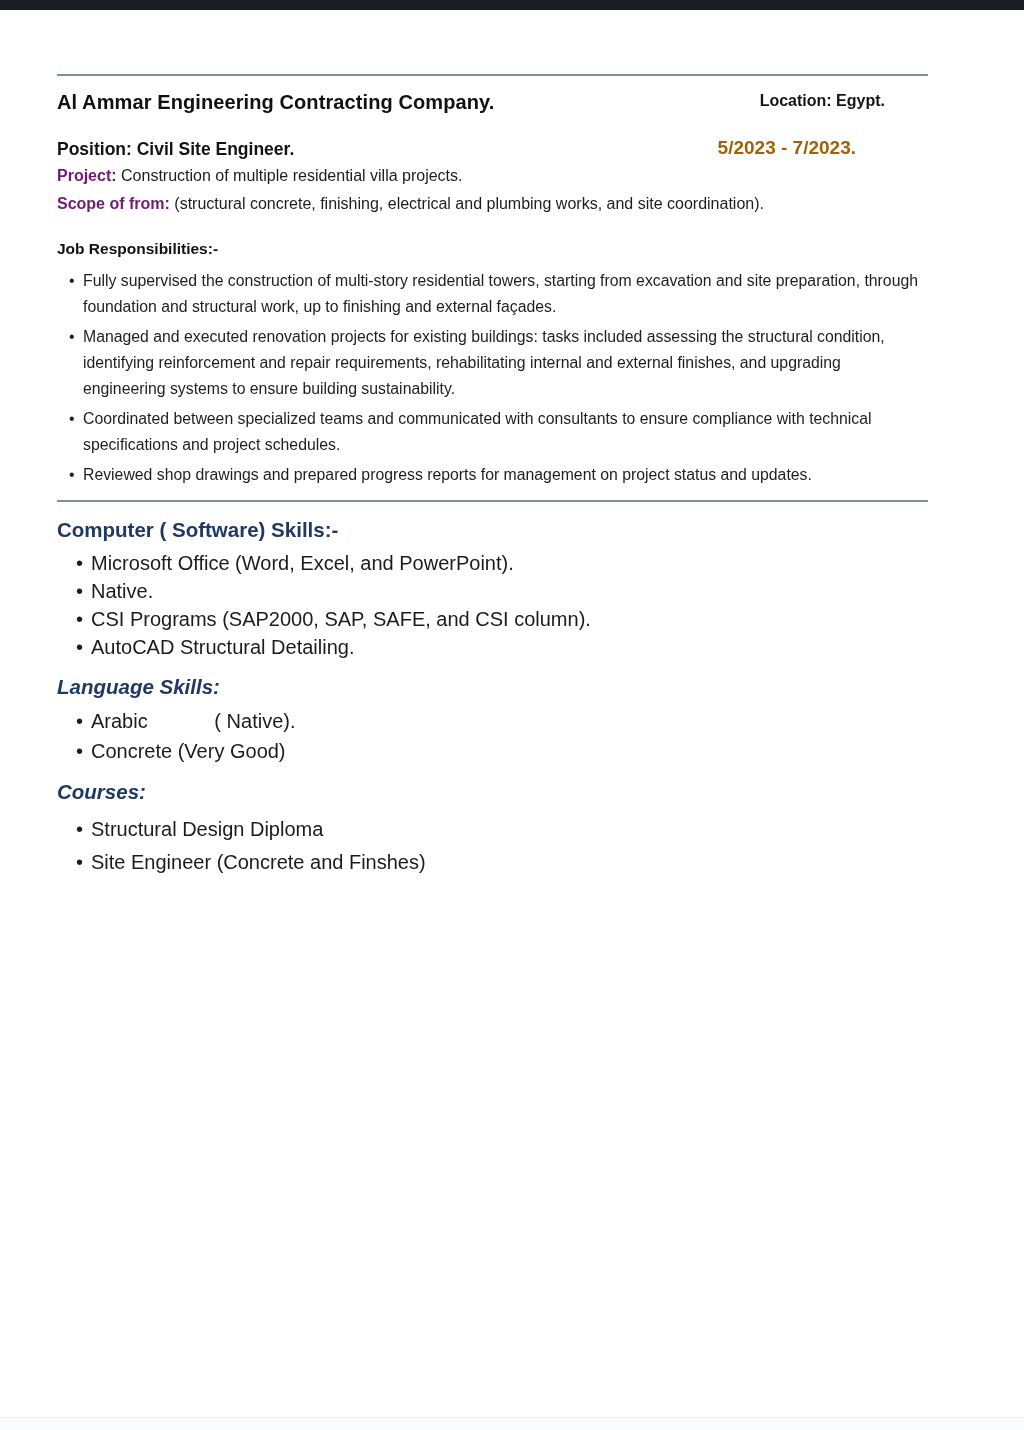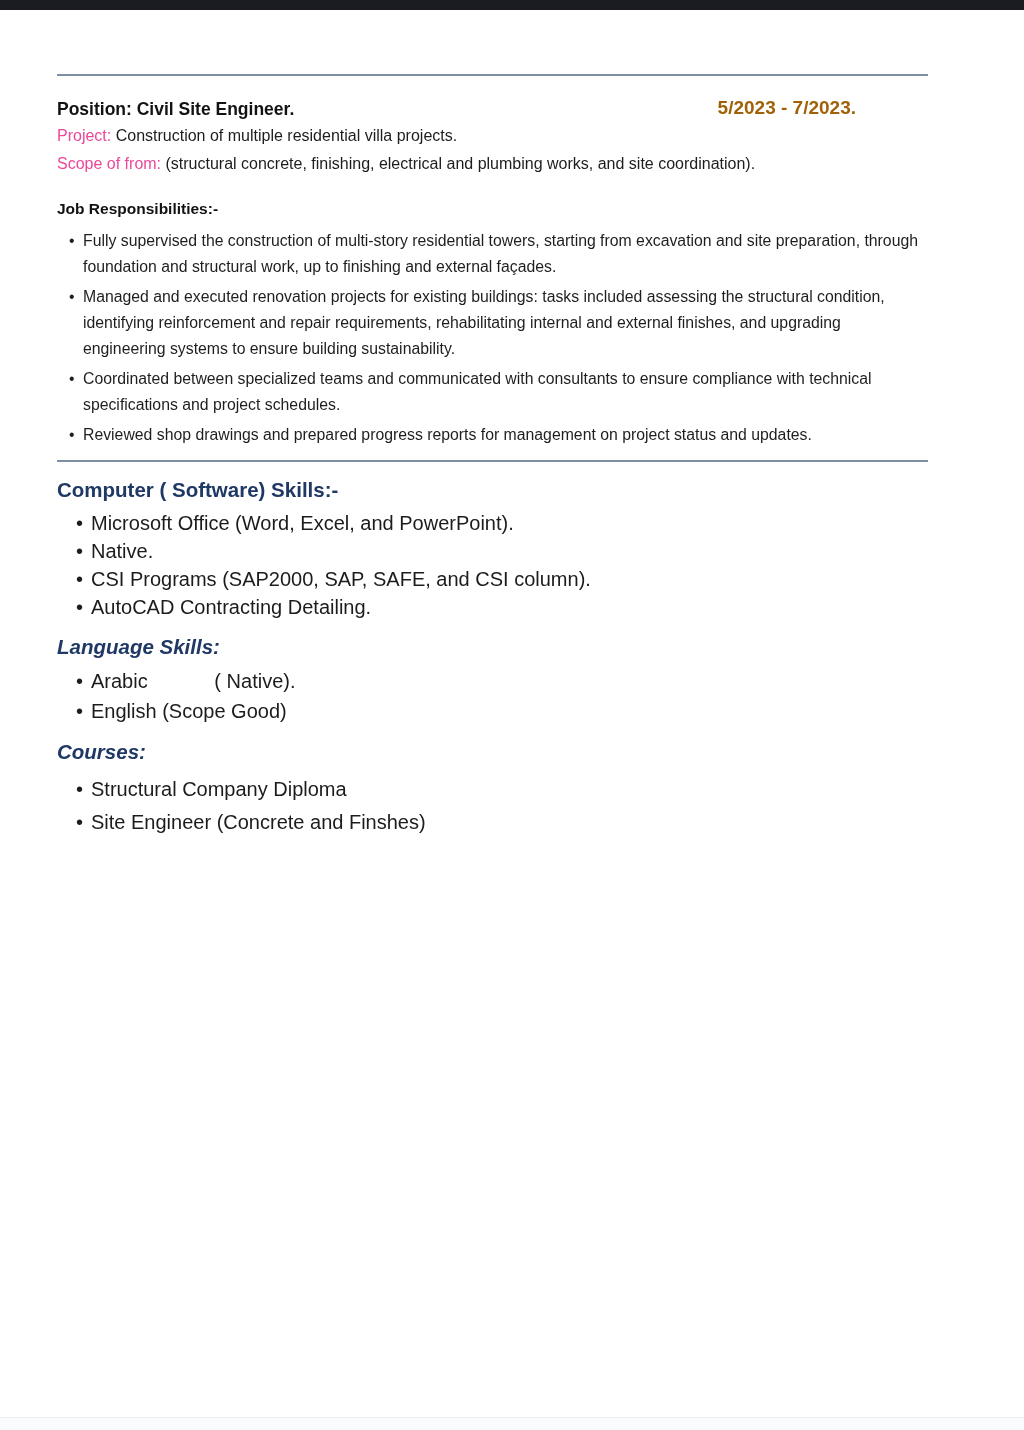--- a/index.html
+++ b/index.html
@@ -38,21 +38,21 @@
     font-size:16px;font-weight:bold;color:#151515;
   }
   .position-row{position:relative;margin-top:20px;}
   .position{font-size:17.5px;line-height:26px;font-weight:bold;color:#131313;}
   .dates{
     position:absolute;top:1px;right:79px;
     font-size:19px;font-weight:bold;color:#a16207;
   }
   .info-row{font-size:16px;line-height:24px;margin-top:2px;}
   .scope-row{margin-top:4px;}
-  .lbl{font-weight:normal;color:#ec4899;}
+  .lbl{font-weight:bold;color:#701a75;}
   .jobresp-label{
     margin-top:22px;font-size:15.5px;line-height:22px;font-weight:bold;color:#121212;
   }
   ul{list-style:none;margin:12px;padding:0;}
   ul.responsibilities{margin-top:8px;}
   ul.responsibilities li{
     position:relative;padding-left:14px;
     font-size:15.8px;line-height:26px;margin-bottom:4px;color:#1e1e1e;
   }
   ul.responsibilities li::before{
@@ -79,20 +79,24 @@
 </style>
 </head>
 <body style="--topbar: #1a1c22; --rule: #7d8fa6; --heading: #1f3864; --text: #1d1d1f;">
 
 <div class="topbar"></div>
 
 <div class="content">
 
   <hr class="rule rule-top">
 
+  <div class="company-row">
+    <div class="company">Al Ammar Engineering Contracting Company.</div>
+    <div class="loc">Location: Egypt.</div>
+  </div>
 
   <div class="position-row">
     <div class="position">Position: Civil Site Engineer.</div>
     <div class="dates">5/2023 - 7/2023.</div>
   </div>
 
   <div class="info-row">
     <span class="lbl">Project:</span><span> Construction of multiple residential villa projects.</span>
   </div>
 
@@ -109,30 +113,30 @@
     <li><span>Reviewed shop drawings and prepared progress reports for management on project status and updates.</span></li>
   </ul>
 
   <hr class="rule rule-mid">
 
   <h2 class="section-title">Computer ( Software) Skills:-</h2>
   <ul class="section-list">
     <li><span>Microsoft Office (Word, Excel, and PowerPoint).</span></li>
     <li><span>Native.</span></li>
     <li><span>CSI Programs (SAP2000, SAP, SAFE, and CSI column).</span></li>
-    <li><span>AutoCAD Contracting Detailing.</span></li>
+    <li><span>AutoCAD Structural Detailing.</span></li>
   </ul>
 
   <h2 class="section-title tight">Language Skills:</h2>
   <ul class="section-list lang-list">
     <li><span class="pre">Arabic            ( Native).</span></li>
-    <li><span class="pre">English (Scope Good)</span></li>
+    <li><span class="pre">Concrete (Very Good)</span></li>
   </ul>
 
   <h2 class="section-title tight">Courses:</h2>
   <ul class="section-list courses-list">
-    <li><span>Structural Company Diploma</span></li>
+    <li><span>Structural Design Diploma</span></li>
     <li><span>Site Engineer (Concrete and Finshes)</span></li>
   </ul>
 
 </div>
 
 <div class="bottom-edge"></div>
 
 </body></html>

